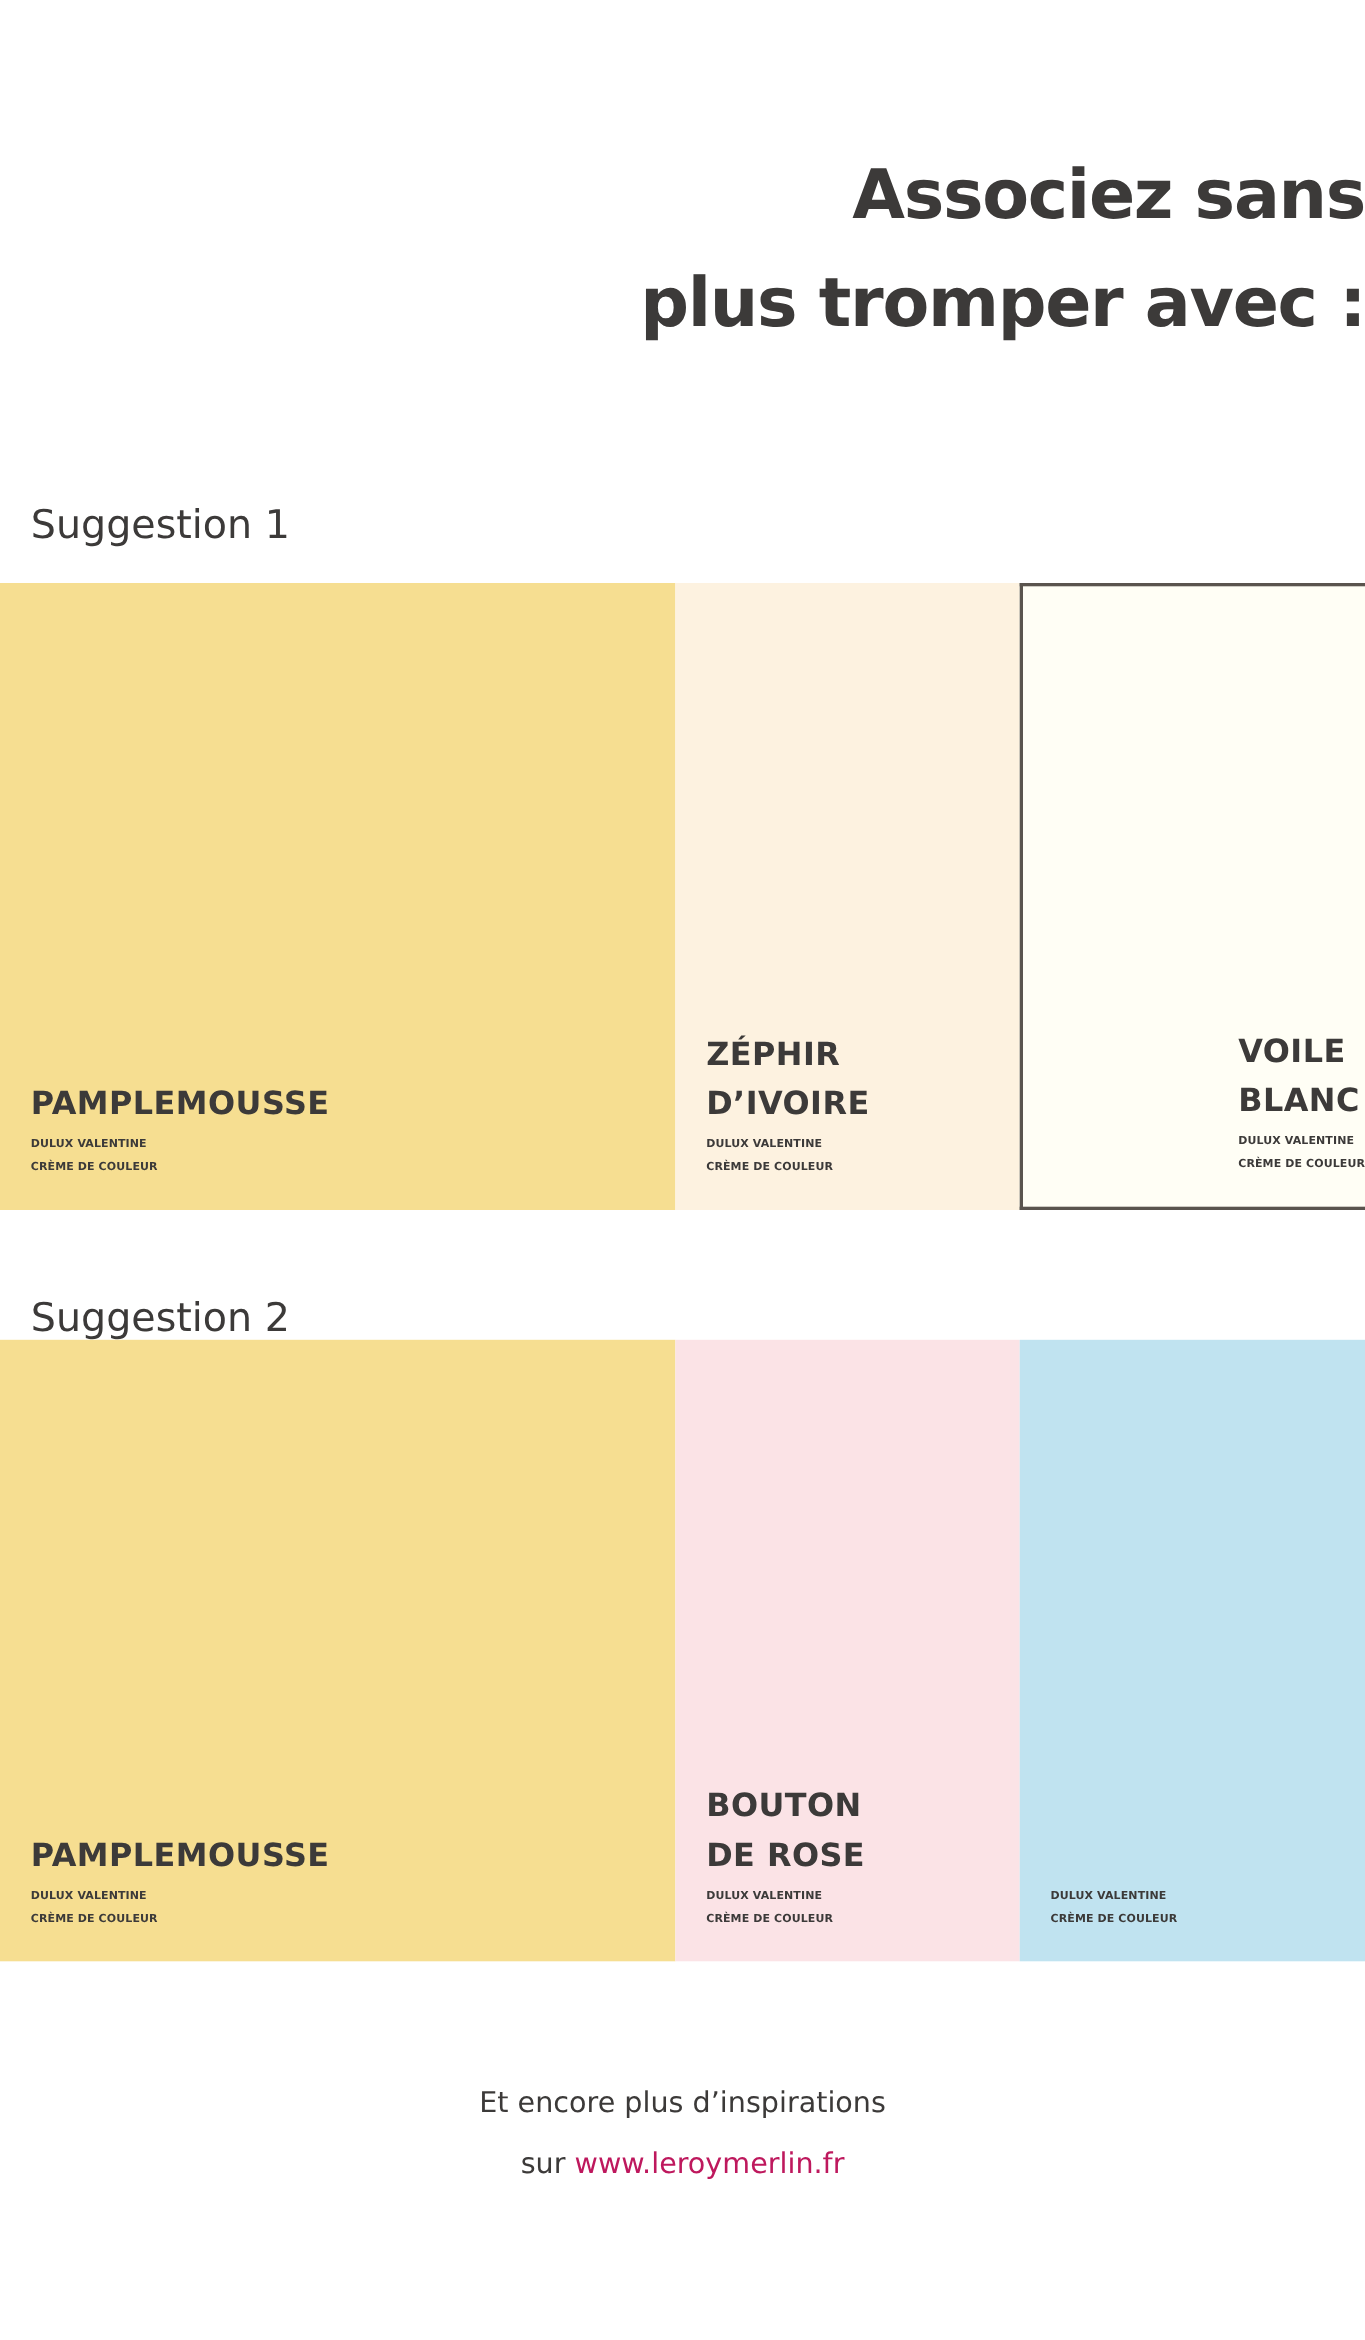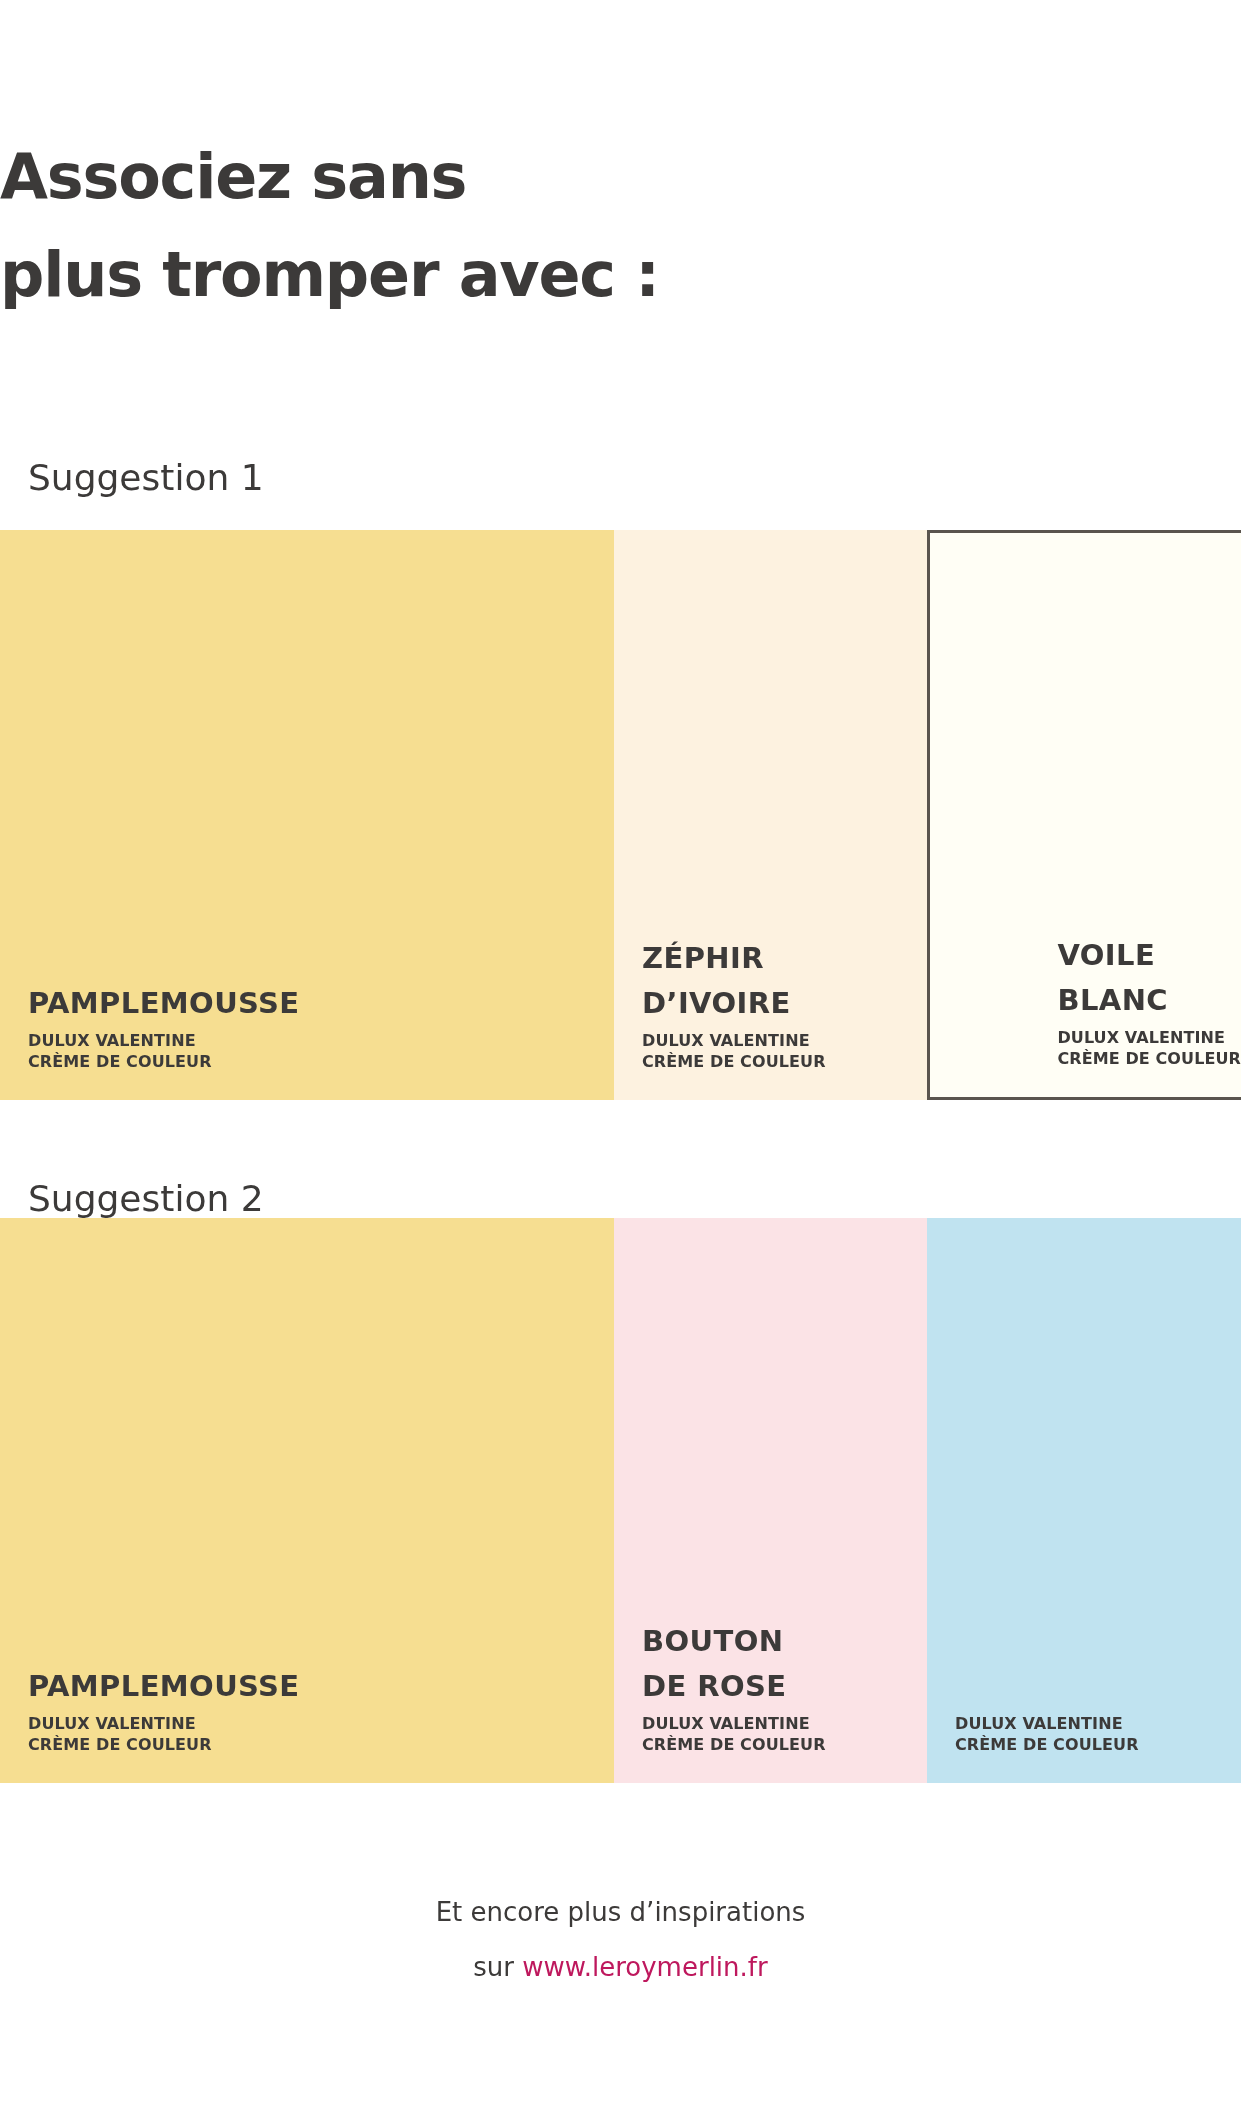--- a/index.html
+++ b/index.html
@@ -18,21 +18,21 @@
     height: 2127px;
     background: #ffffff;
   }
 
   
   .title-block {
     position: absolute;
     left: 0;
     top: 128px;
     width: 1241px;
-    text-align: left;
+    text-align: right;
   }
   .title-line {
     display: block;
     font-family: "DejaVu Sans", sans-serif;
     font-weight: 700;
     font-size: 62px;
     line-height: 98px;
     letter-spacing: -1.2px;
     color: #3c3a39;
     white-space: nowrap;
@@ -91,21 +91,21 @@
     line-height: 45px;
     letter-spacing: 0.4px;
     color: #3c3a39;
     text-transform: uppercase;
     white-space: pre-line;
   }
   .swatch-brand,
   .swatch-range {
     font-family: "DejaVu Sans", sans-serif;
     font-weight: 700;
-    font-size: 16px;
+    font-size: 10px;
     line-height: 21px;
     letter-spacing: 0.1px;
     color: #3c3a39;
     text-transform: uppercase;
     white-space: nowrap;
   }
   .swatch-brand { margin-top: 4px; }
 
   
   .footer {

